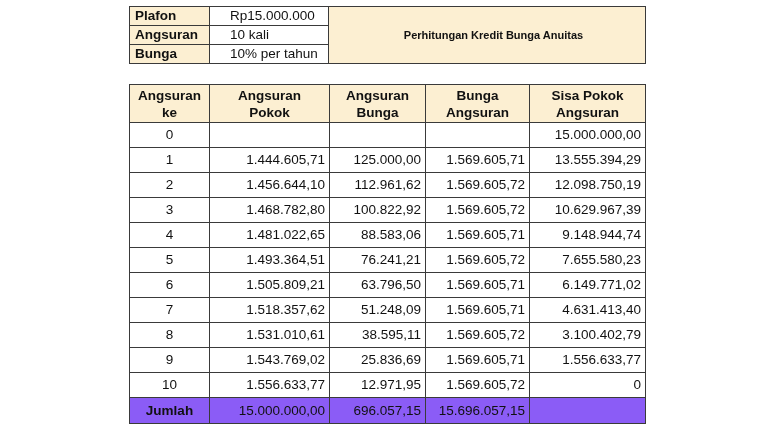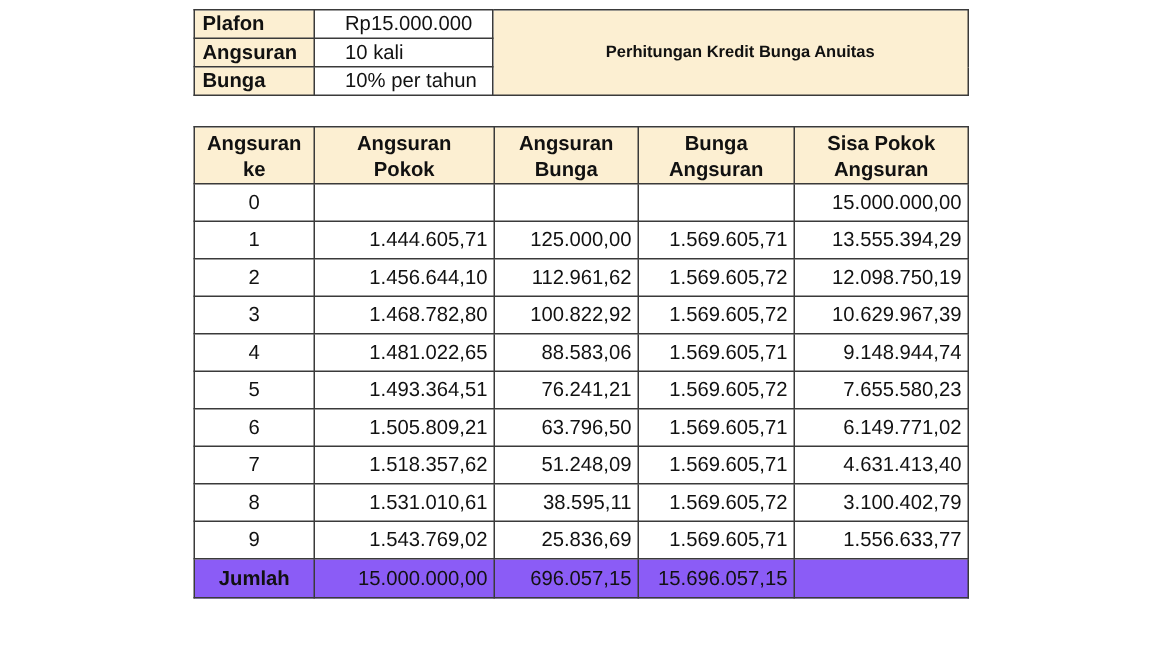--- a/index.html
+++ b/index.html
@@ -127,20 +127,27 @@
         <td class="num">1.569.605,72</td>
         <td class="num">3.100.402,79</td>
       </tr>
       <tr>
         <td class="no">9</td>
         <td class="num">1.543.769,02</td>
         <td class="num">25.836,69</td>
         <td class="num">1.569.605,71</td>
         <td class="num">1.556.633,77</td>
       </tr>
+      <tr>
+        <td class="no">10</td>
+        <td class="num">1.556.633,77</td>
+        <td class="num">12.971,95</td>
+        <td class="num">1.569.605,72</td>
+        <td class="num">0</td>
+      </tr>
     </tbody>
   <tfoot>
     <tr class="total">
       <td class="no">Jumlah</td>
       <td class="num">15.000.000,00</td>
       <td class="num">696.057,15</td>
       <td class="num">15.696.057,15</td>
       <td class="num"></td>
     </tr>
   </tfoot>

